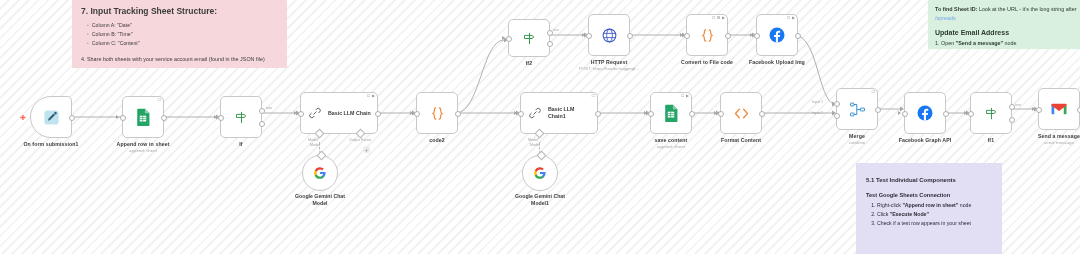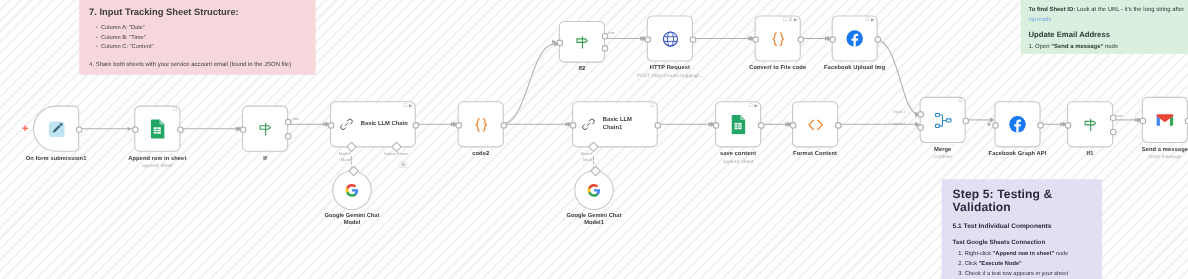--- a/index.html
+++ b/index.html
@@ -156,21 +156,20 @@
       <span class="lnk">/spreads</span>
     </p>
     <div class="hd" style="font-size:7px;margin-top:6px;">Update Email Address</div>
     <p>
       <span>1. Open </span><b>"Send a message"</b><span> node</span>
     </p>
 
   </div>
 
   <div class="note note-purple" style="left:856px;top:163px;width:146px;height:91px;padding:8px 10px;">
-    <div class="big">Step 5: Testing &amp; Validation</div>
     <div class="hd" style="font-size:6px;">5.1 Test Individual Components</div>
     <div class="hd" style="margin-top:9px;">Test Google Sheets Connection</div>
     <ol>
       <li><span>Right-click </span><b>"Append row in sheet"</b><span> node</span></li>
       <li><span>Click </span><b>"Execute Node"</b></li>
       <li><span>Check if a test row appears in your sheet</span></li>
     </ol>
 
   </div>
 

